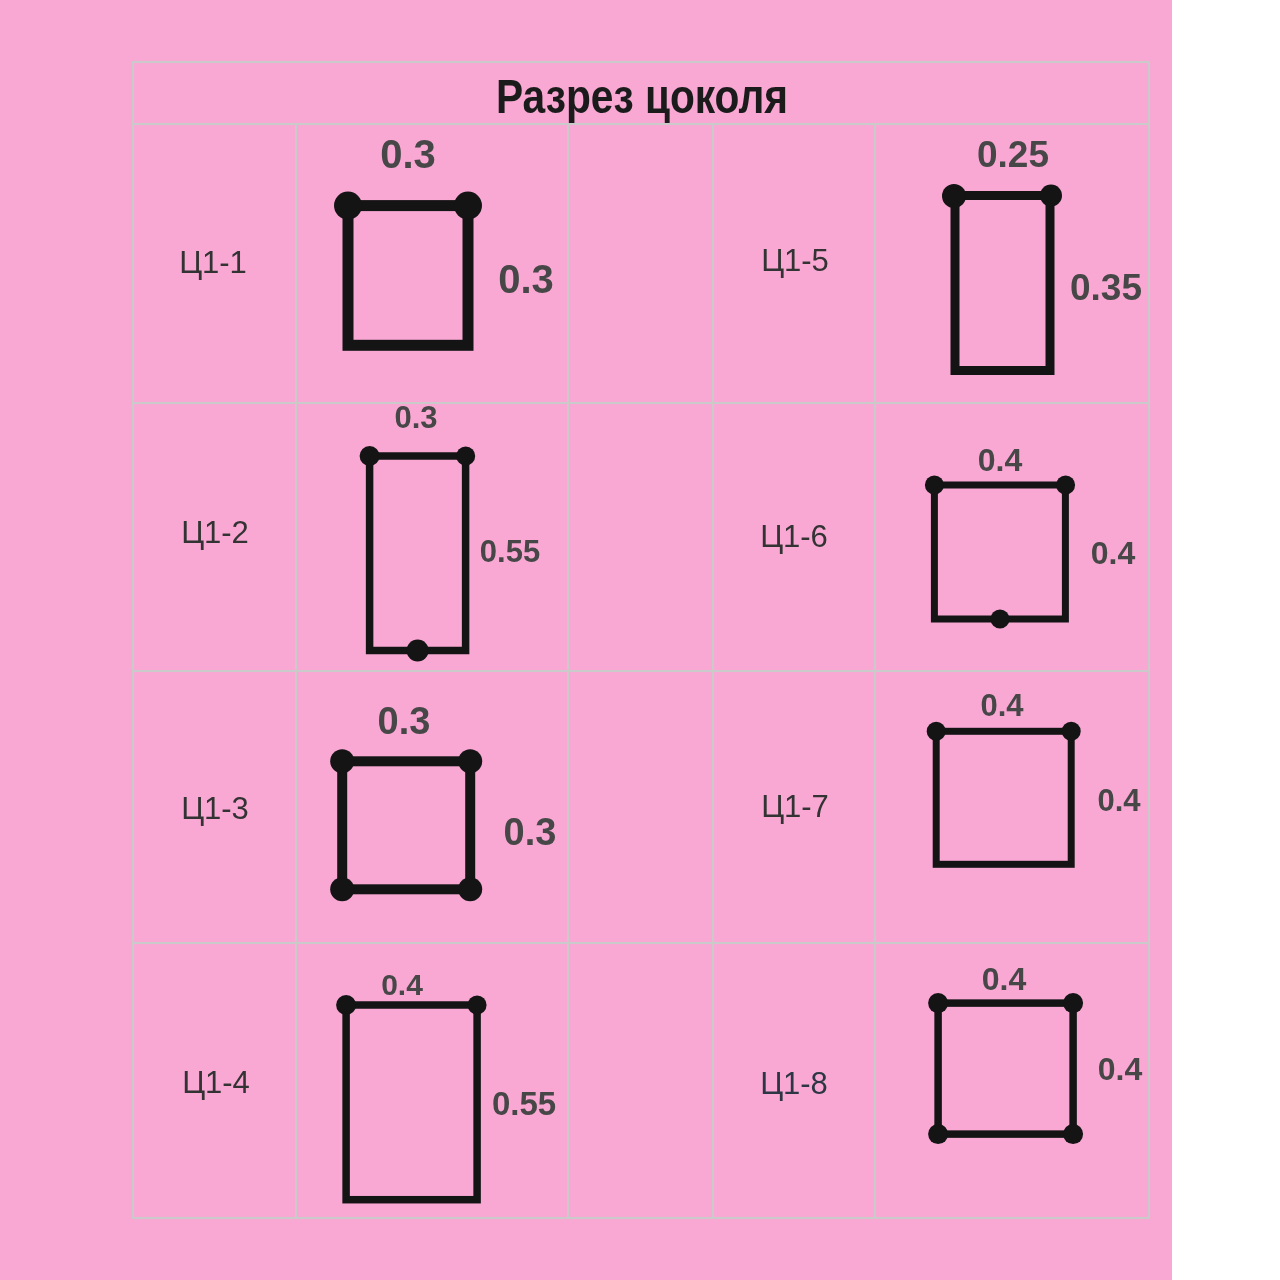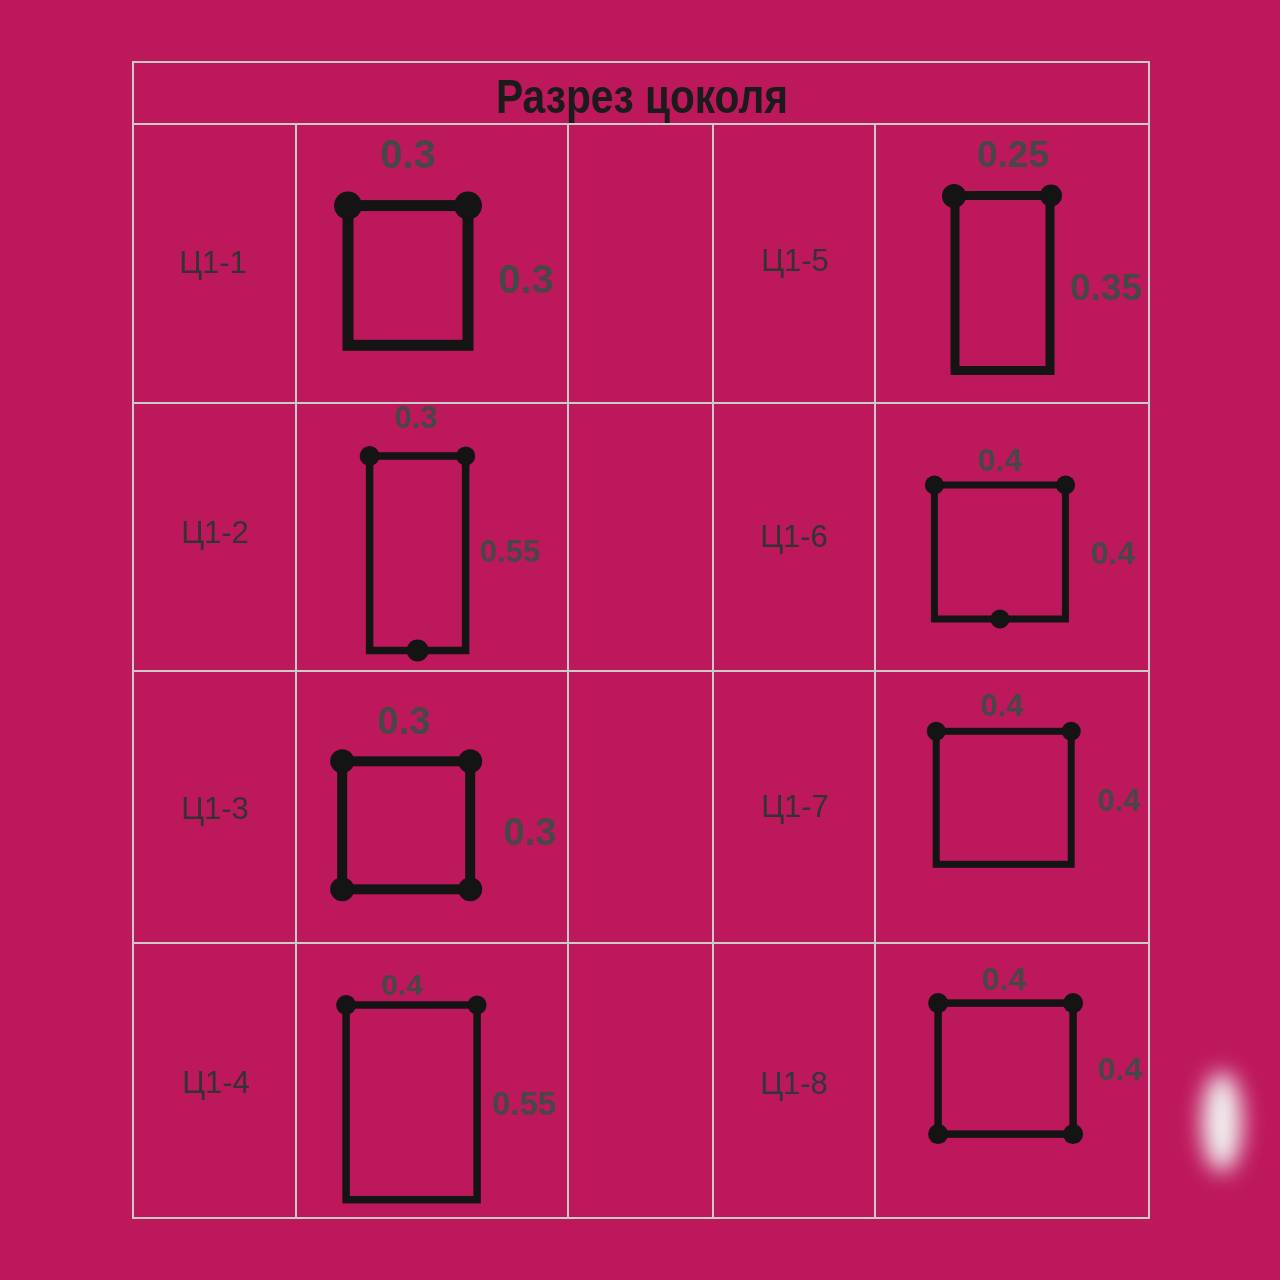--- a/index.html
+++ b/index.html
@@ -1,16 +1,16 @@
 <!DOCTYPE html>
 <html><head>
 <meta charset="utf-8">
 <style>
   html,body{margin:0;padding:0;background:#ffffff;}
-  .page{position:relative;width:1280px;height:1280px;background:#be185d;overflow:hidden;
+  .page{position:relative;width:1172px;height:1280px;background:#f9a8d4;overflow:hidden;
         font-family:"Liberation Sans", sans-serif;text-decoration:underline;}
   svg{position:absolute;left:0;top:0;filter:blur(0.6px);}
   text{font-family:"Liberation Sans", sans-serif;}
 </style>
 </head>
 <body>
 
 <div class="page">
 <svg width="1280" height="1280" viewBox="0 0 1280 1280">
 

